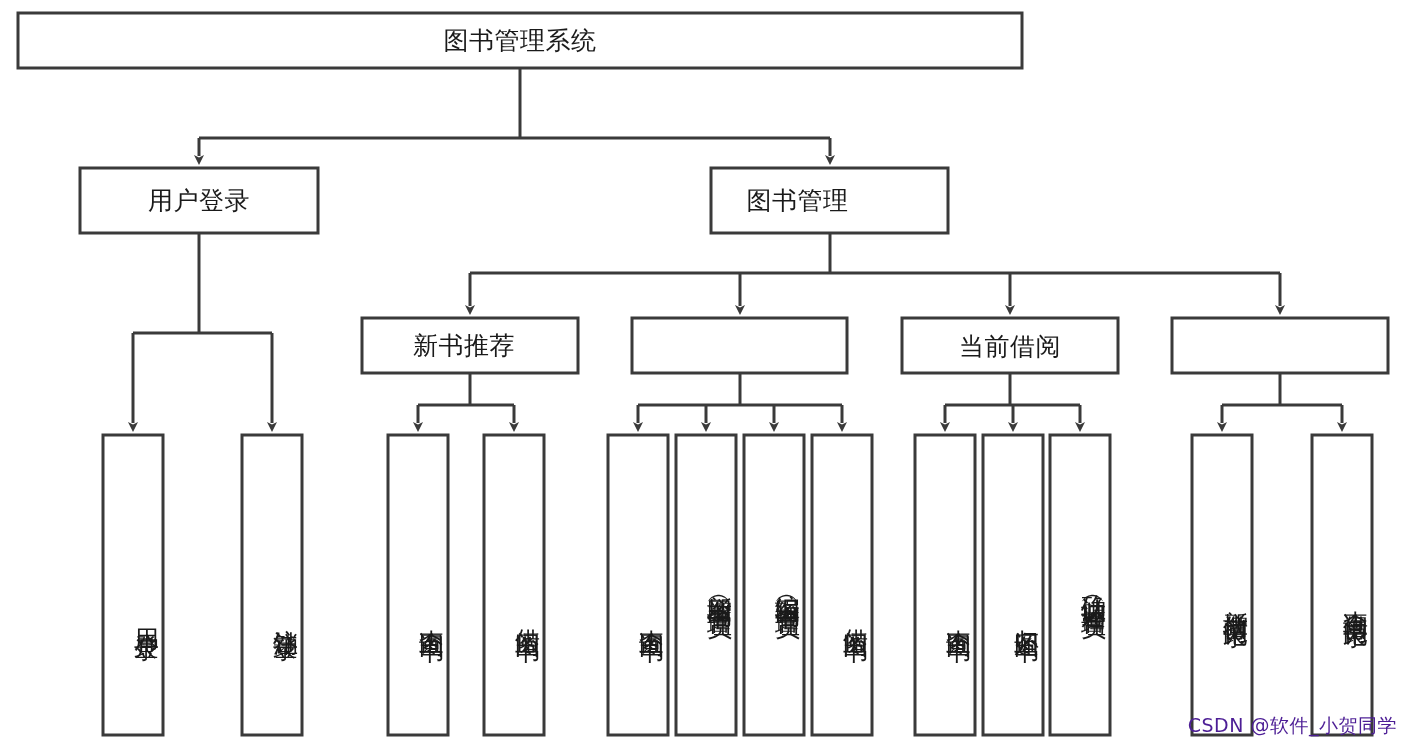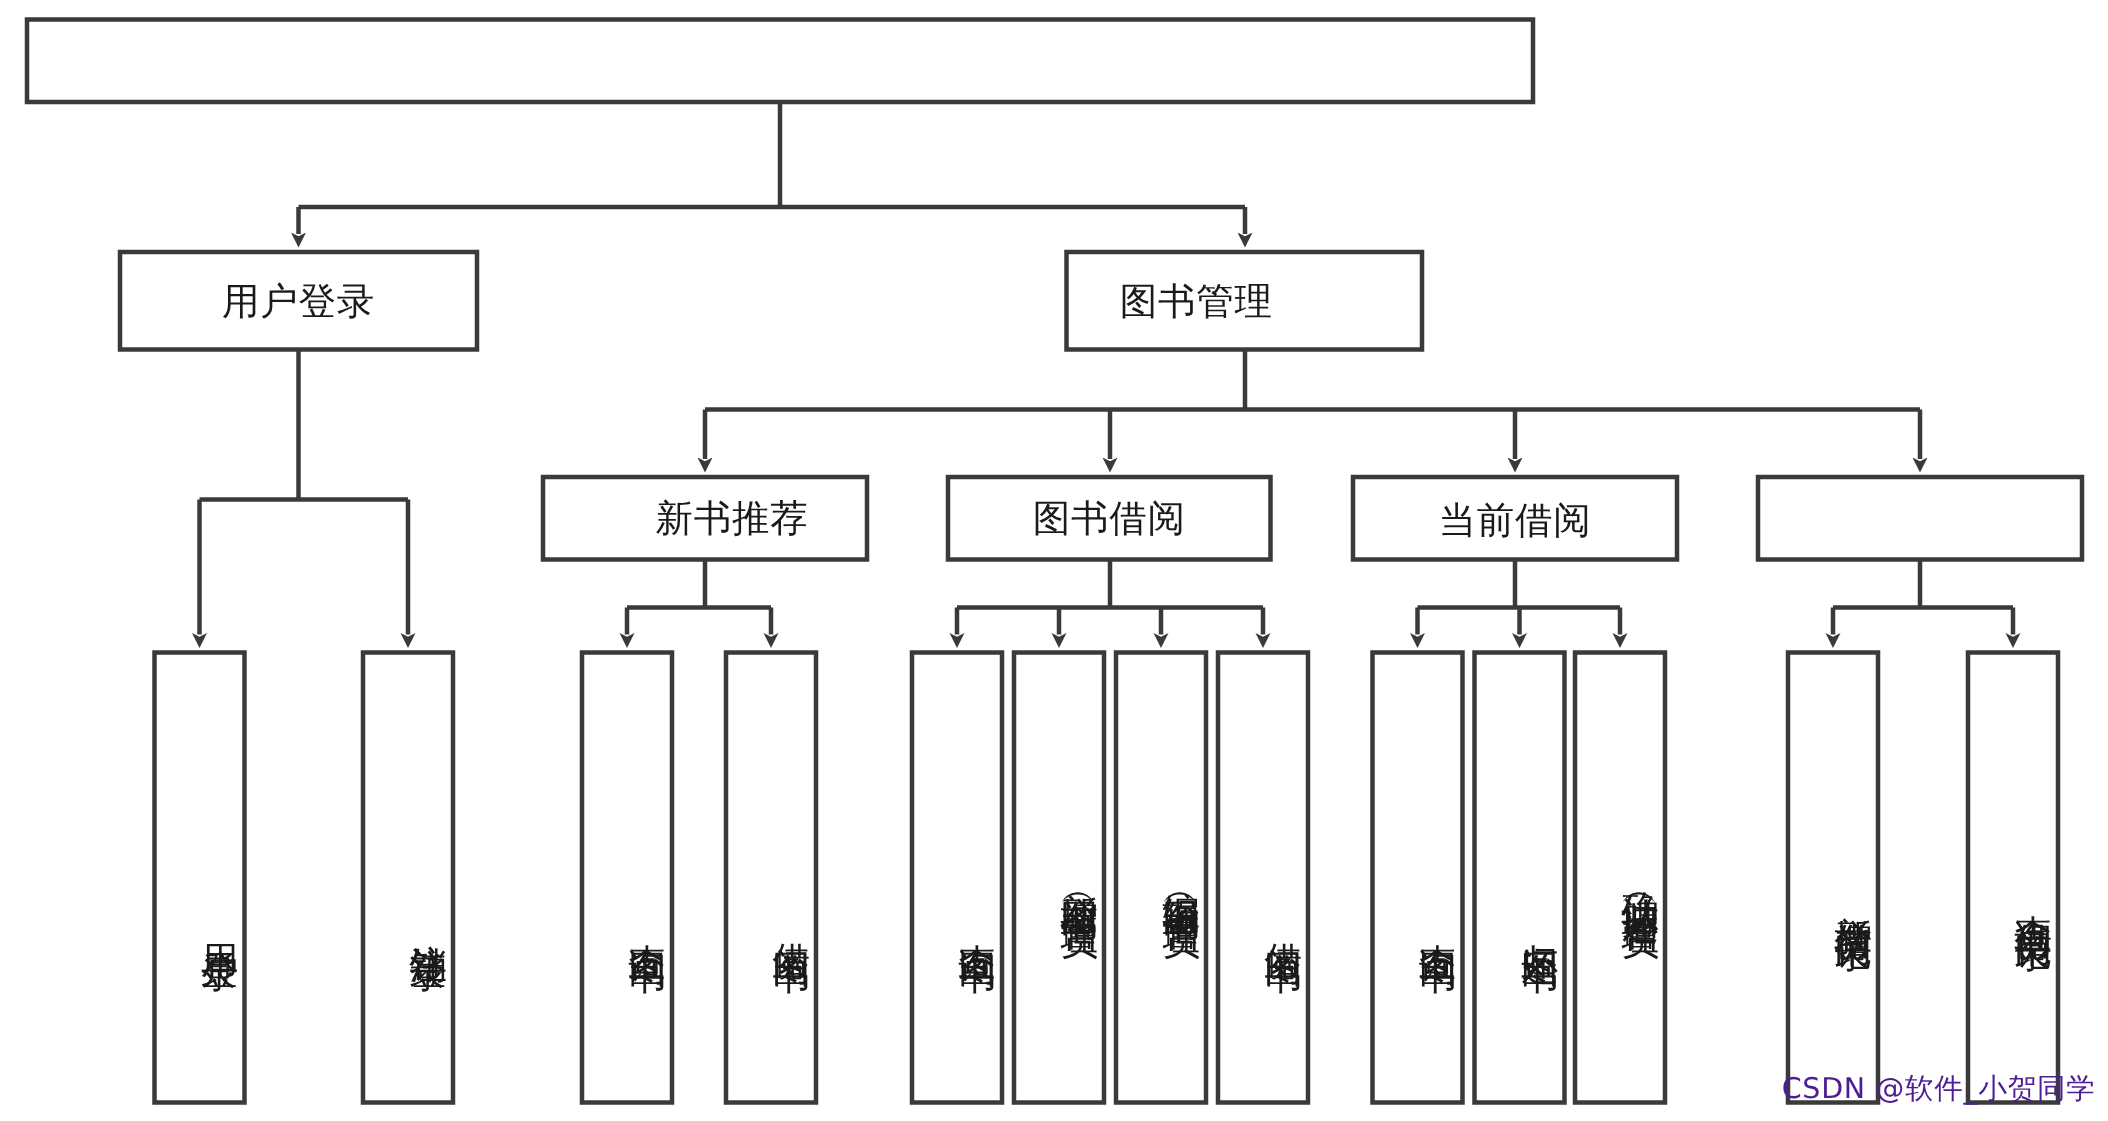--- a/index.html
+++ b/index.html
@@ -151,26 +151,26 @@
     <path class="conn" marker-end="url(#arrow)" d="M945,405 L945,423"></path>
     <path class="conn" marker-end="url(#arrow)" d="M1013,405 L1013,423"></path>
     <path class="conn" marker-end="url(#arrow)" d="M1080,405 L1080,423"></path>
 
     <path class="conn" d="M1280,373 L1280,405"></path>
     <path class="conn" d="M1222,405 L1342,405"></path>
     <path class="conn" marker-end="url(#arrow)" d="M1222,405 L1222,423"></path>
     <path class="conn" marker-end="url(#arrow)" d="M1342,405 L1342,423"></path>
   </svg>
 
+  <div class="node-label" style="left:18px; top:13px; width:1004px; height:55px;">图书管理系统</div>
 
   <div class="node-label" style="left:80px; top:168px; width:238px; height:65px;">用户登录</div>
   <div class="node-label" style="left:679px; top:168px; width:237px; height:65px;">图书管理</div>
 
-  <div class="node-label" style="left:380px; top:318px; width:216px; height:55px;">新书推荐</div>
-  <div class="node-label" style="left:632px; top:318px; width:215px; height:55px;">图书借阅</div>
+  <div class="node-label" style="left:356px; top:318px; width:216px; height:55px;">新书推荐</div>
   <div class="node-label" style="left:902px; top:318px; width:216px; height:56px;">当前借阅</div>
 
   <div class="leaf-label" style="left:103px; top:500px; width:60px; height:230px;">用户登录</div>
   <div class="leaf-label" style="left:242px; top:500px; width:60px; height:230px;">注销登录</div>
   <div class="leaf-label" style="left:388px; top:500px; width:60px; height:230px;">查询图书</div>
   <div class="leaf-label" style="left:484px; top:500px; width:60px; height:230px;">借阅图书</div>
   <div class="leaf-label" style="left:608px; top:500px; width:60px; height:230px;">查询图书</div>
   <div class="leaf-label" style="left:676px; top:443px; width:60px; height:290px;">新增图书（管理员）</div>
   <div class="leaf-label" style="left:744px; top:443px; width:60px; height:290px;">编辑图书（管理员）</div>
   <div class="leaf-label" style="left:812px; top:500px; width:60px; height:230px;">借阅图书</div>

